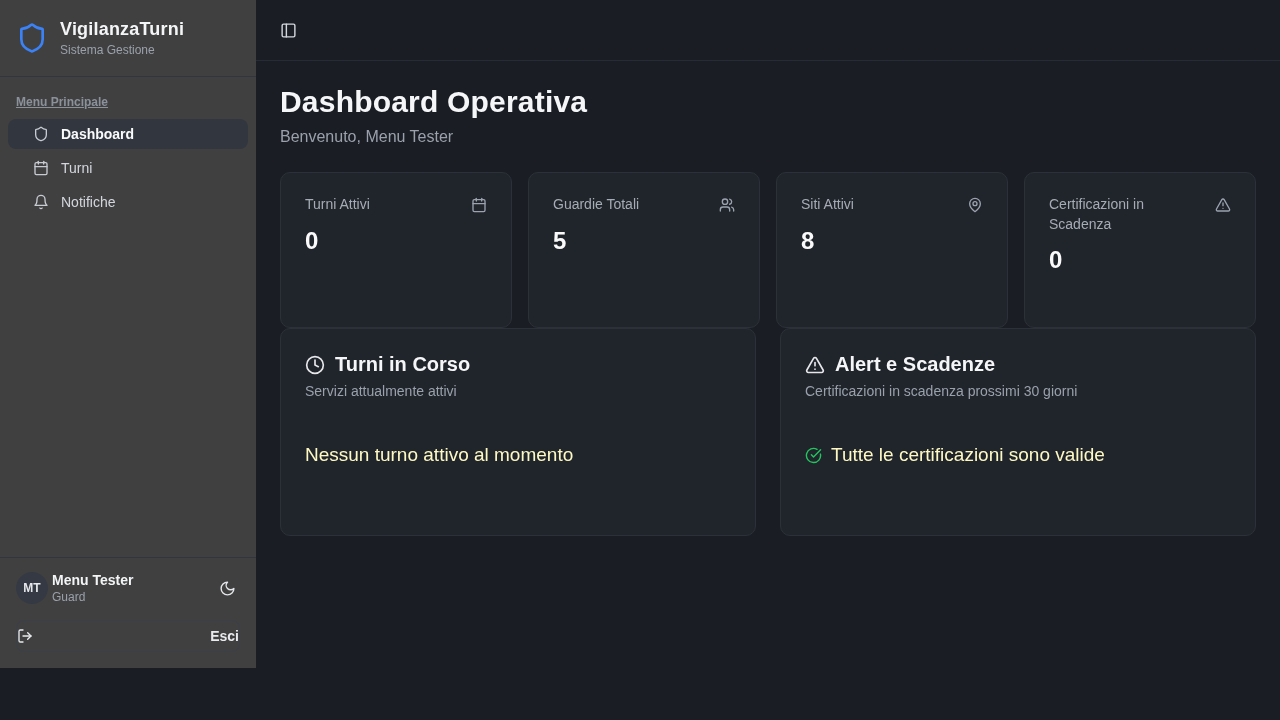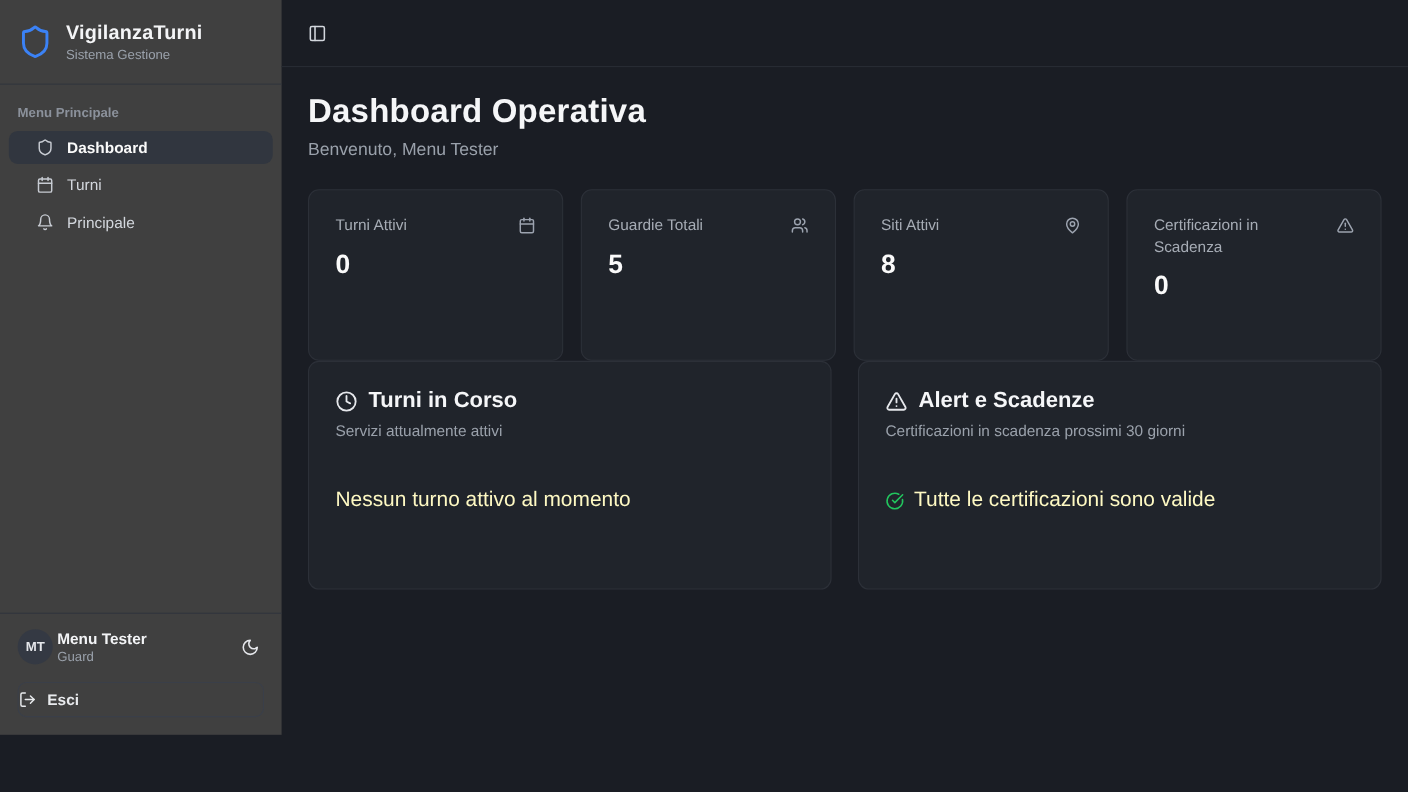--- a/index.html
+++ b/index.html
@@ -21,20 +21,21 @@
   .sidebar-header {
     height: 77px; padding: 14px 16px;
     display: flex; align-items: center; gap: 12px;
     border-bottom: 1px solid #31353d;
   }
   .brand-title { font-size: 18px; font-weight: 700; color: #f4f5f7; letter-spacing: .2px; }
   .brand-sub { font-size: 12px; color: #9aa1ab; margin-top: 3px; }
   .nav-section-label {
     font-size: 12px; font-weight: 600; color: #8b919b;
     padding: 18px 16px 10px 16px;
+    text-decoration: underline;
   }
   .nav { display: flex; flex-direction: column; gap: 4px; padding: 0 8px; }
   .nav-item {
     display: flex; align-items: center; gap: 12px;
     padding: 7px 25px; border-radius: 8px;
     font-size: 14px; color: #d3d7dd; cursor: pointer;
   }
   .nav-item .nav-icon { color: #c7cbd2; }
   .nav-item.active { background: #31363f; color: #fafafa; font-weight: 600; }
   .sidebar-spacer { flex: 1; }
@@ -53,21 +54,21 @@
   .user-role { font-size: 12px; color: #9aa1ab; margin-top: 2px; }
   .user-info { flex: 1; }
   .theme-toggle {
     background: none; border: none; color: #e5e7eb; cursor: pointer;
     padding: 4px; border-radius: 6px;
   }
   .logout-btn {
     margin-top: 16px; width: 100%; height: 32px;
     background: transparent; border: 1px solid #3a3f49; border-radius: 8px;
     color: #e8eaed; font-size: 14px; font-weight: 600; cursor: pointer;
-    display: flex; align-items: center; justify-content: flex-start; gap: 10px;
+    display: flex; align-items: center; justify-content: space-between; gap: 10px;
     font-family: inherit;
   }
 
   
   .main { flex: 1; display: flex; flex-direction: column; }
   .topbar {
     height: 61px; min-height: 61px;
     display: flex; align-items: center;
     padding: 0 22px;
     border-bottom: 1px solid #272b33;
@@ -149,21 +150,21 @@
       </span>
       <span>Turni</span>
     </div>
     <div class="nav-item">
       <span class="nav-icon">
         <svg width="16" height="16" viewBox="0 0 24 24" fill="none" stroke="currentColor" stroke-width="2" stroke-linecap="round" stroke-linejoin="round">
           <path d="M6 8a6 6 0 0 1 12 0c0 7 3 9 3 9H3s3-2 3-9"></path>
             <path d="M10.3 21a1.94 1.94 0 0 0 3.4 0"></path>
         </svg>
       </span>
-      <span>Principale</span>
+      <span>Notifiche</span>
     </div>
   </nav>
 
   <div class="sidebar-spacer"></div>
 
   <div class="user-section">
     <div class="user-row">
       <div class="avatar">MT</div>
       <div class="user-info">
         <div class="user-name">Menu Tester</div>

